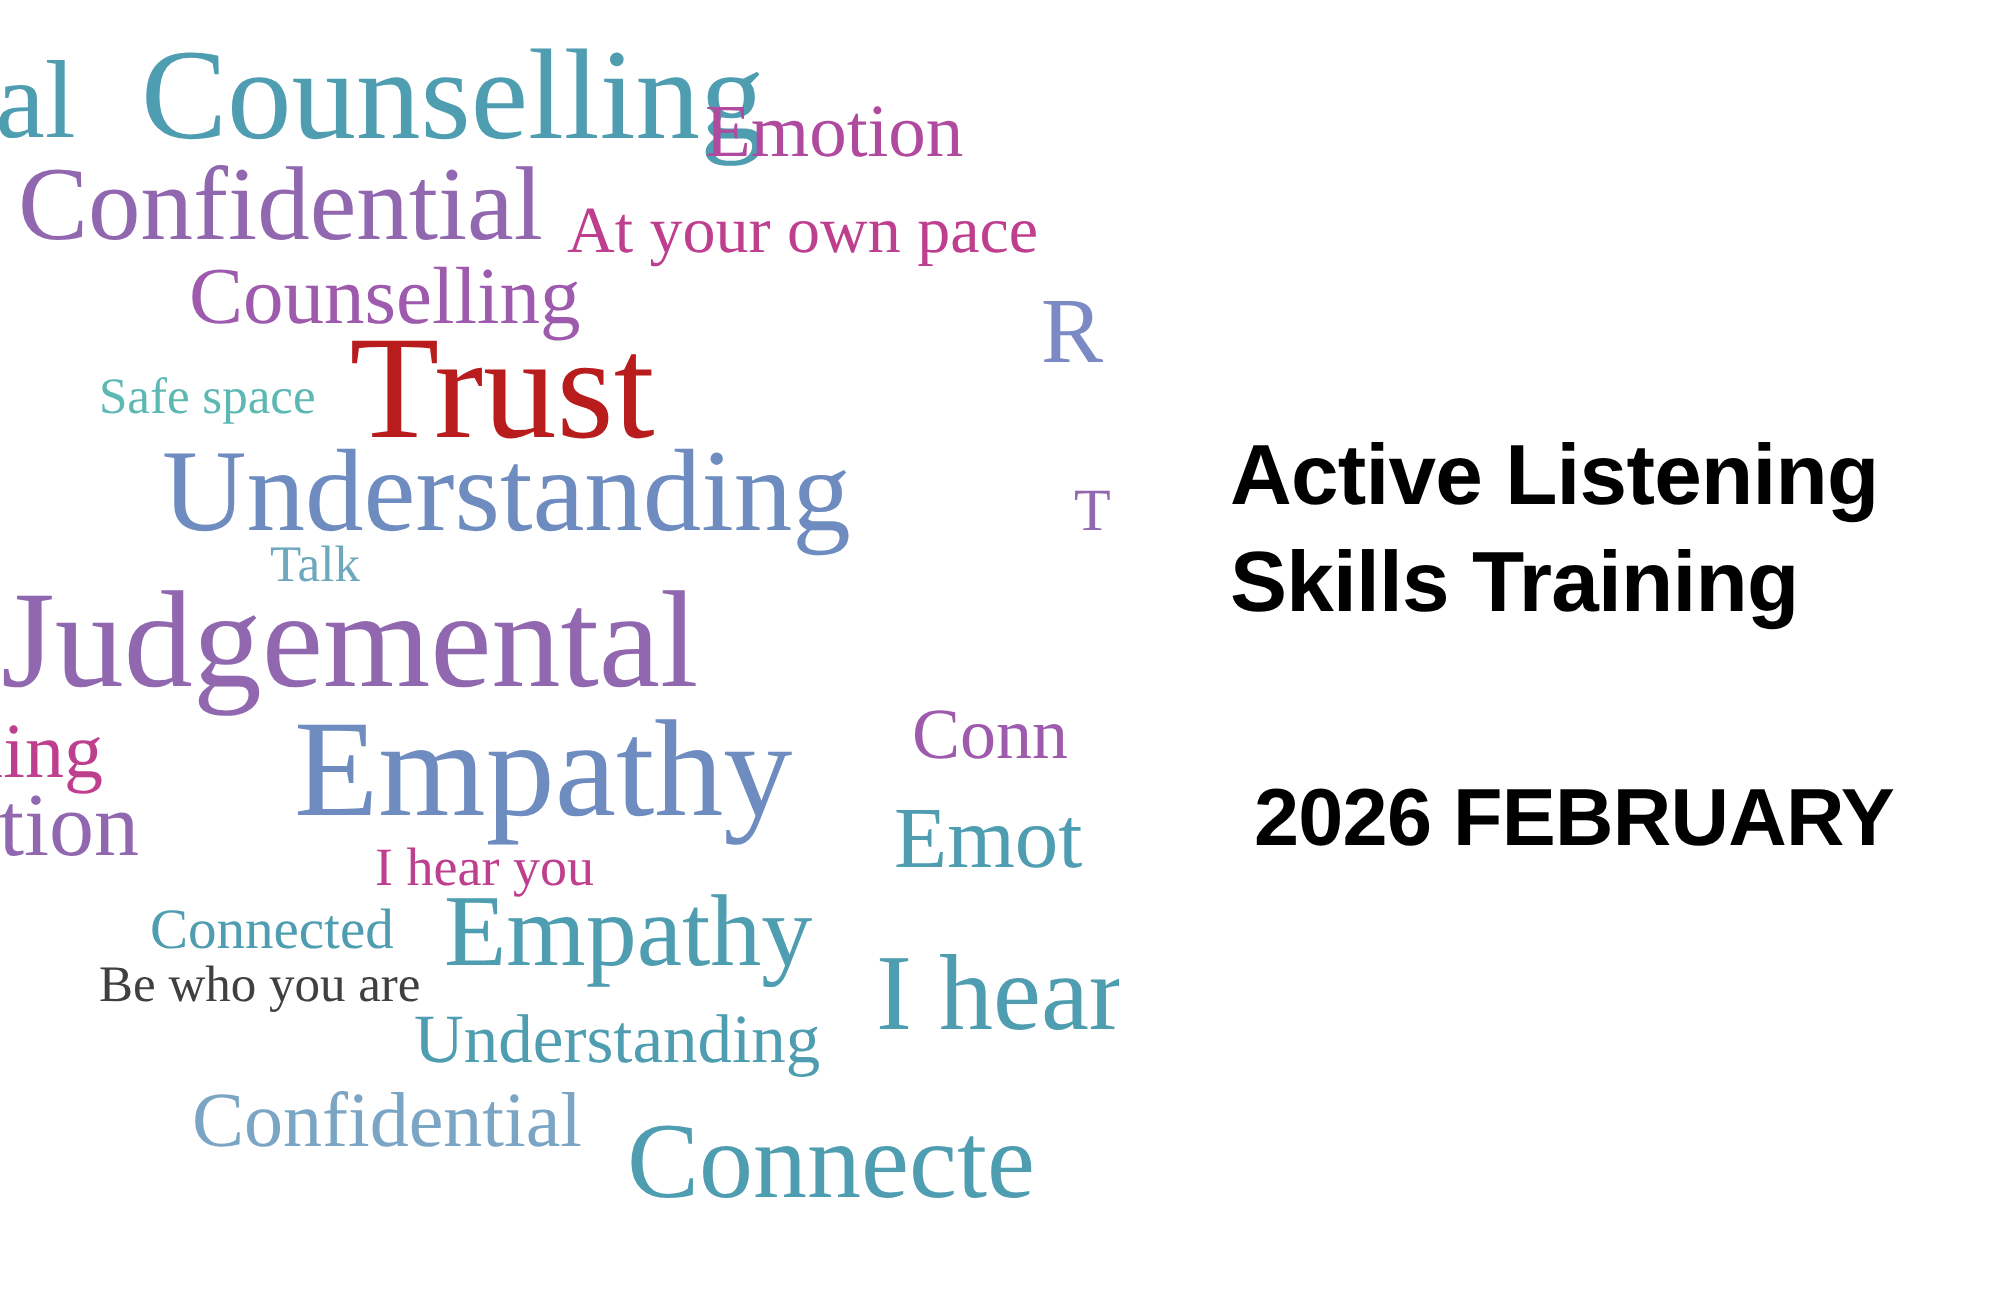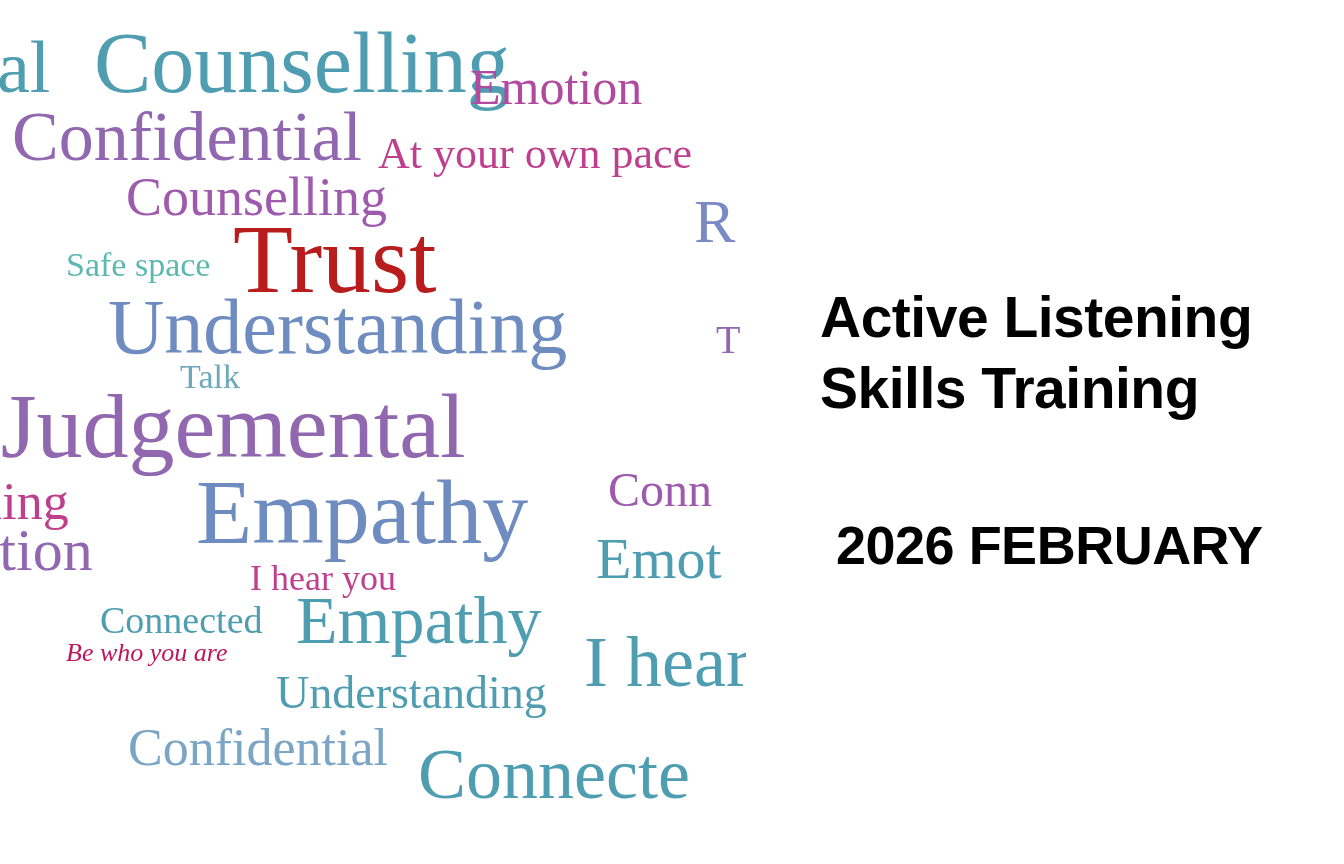--- a/index.html
+++ b/index.html
@@ -101,21 +101,21 @@
         <span class="wc-word" style="left: -30px; top: 398px; font-size: 92px; color: rgb(145, 103, 176);">on-Judgemental</span>
         <span class="wc-word" style="left: -30px; top: 494px; font-size: 52px; color: rgb(191, 63, 143);">unselling</span>
         <span class="wc-word" style="left: 288px; top: 484px; font-size: 92px; color: rgb(110, 140, 192);">Empathy</span>
         <span class="wc-word" style="left: 700px; top: 484px; font-size: 48px; color: rgb(158, 90, 173);">Conn</span>
         <span class="wc-word" style="left: -22px; top: 538px; font-size: 60px; color: rgb(145, 103, 176);">Emotion</span>
         <span class="wc-word" style="left: 688px; top: 548px; font-size: 58px; color: rgb(78, 157, 176);">Emot</span>
         <span class="wc-word" style="left: 342px; top: 578px; font-size: 36px; color: rgb(191, 63, 143);">I hear you</span>
         <span class="wc-word" style="left: 192px; top: 619px; font-size: 38px; color: rgb(78, 157, 176);">Connected</span>
         <span class="wc-word" style="left: 388px; top: 604px; font-size: 68px; color: rgb(78, 157, 176);">Empathy</span>
         <span class="wc-word" style="left: 676px; top: 644px; font-size: 72px; color: rgb(78, 157, 176);">I hear</span>
-        <span class="wc-word" style="left: 158px; top: 658px; font-size: 26px; color: #be185d; font-style: italic;">Be who you are</span>
+        <span class="wc-word" style="left: 158px; top: 658px; font-size: 34px; color: #404040;">Be who you are</span>
         <span class="wc-word" style="left: 368px; top: 688px; font-size: 46px; color: rgb(78, 157, 176);">Understanding</span>
         <span class="wc-word" style="left: 220px; top: 740px; font-size: 52px; color: rgb(123, 165, 196);">Confidential</span>
         <span class="wc-word" style="left: 510px; top: 756px; font-size: 72px; color: rgb(78, 157, 176);">Connecte</span>
       </div>
   </div>
 
   <div id="headline-block">
     <h1 id="course-title">Active Listening
 Skills Training</h1>
     <div id="course-date">2026 FEBRUARY</div>

